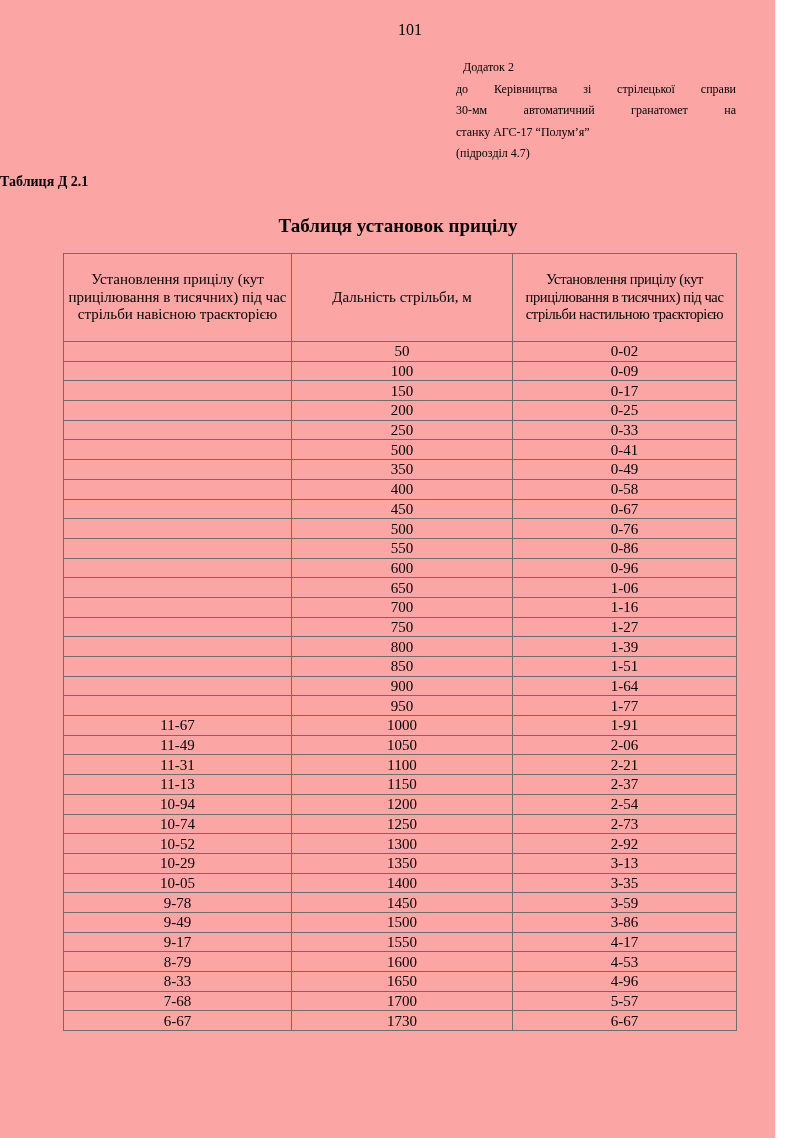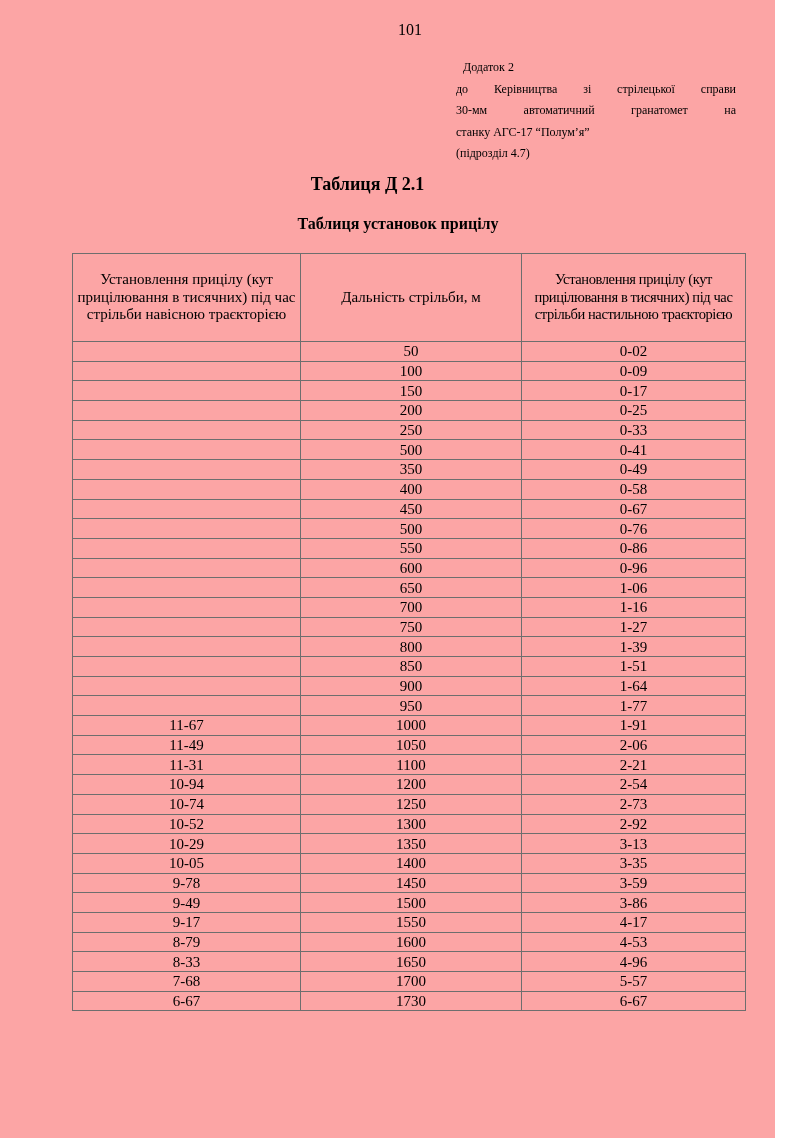--- a/index.html
+++ b/index.html
@@ -35,37 +35,37 @@
   .annex-line.indent { padding-left: 7px; }
   .annex-line.justify {
     text-align: justify;
     text-align-last: justify;
   }
   .table-label {
     position: absolute;
     top: 174px;
     left: 0;
     width: 735px;
-    text-align: center;
+    text-align: left;
     font-weight: bold;
-    font-size: 18px;
+    font-size: 14px;
   }
   .table-title {
     position: absolute;
     top: 215px;
     left: 0;
     width: 796px;
     text-align: center;
     font-weight: bold;
-    font-size: 16px;
+    font-size: 19px;
   }
   table.sight-table {
     position: absolute;
     top: 253px;
-    left: 72px;
+    left: 63px;
     width: 673px;
     border-collapse: collapse;
     table-layout: fixed;
   }
   table.sight-table col.c1 { width: 228px; }
   table.sight-table col.c2 { width: 221px; }
   table.sight-table col.c3 { width: 224px; }
   table.sight-table th,
   table.sight-table td {
     border: 1px solid #6e6e6e;
@@ -228,20 +228,25 @@
           <td>11-49</td>
           <td>1050</td>
           <td>2-06</td>
         </tr>
         <tr>
           <td>11-31</td>
           <td>1100</td>
           <td>2-21</td>
         </tr>
         <tr>
+          <td>11-13</td>
+          <td>1150</td>
+          <td>2-37</td>
+        </tr>
+        <tr>
           <td>10-94</td>
           <td>1200</td>
           <td>2-54</td>
         </tr>
         <tr>
           <td>10-74</td>
           <td>1250</td>
           <td>2-73</td>
         </tr>
         <tr>

